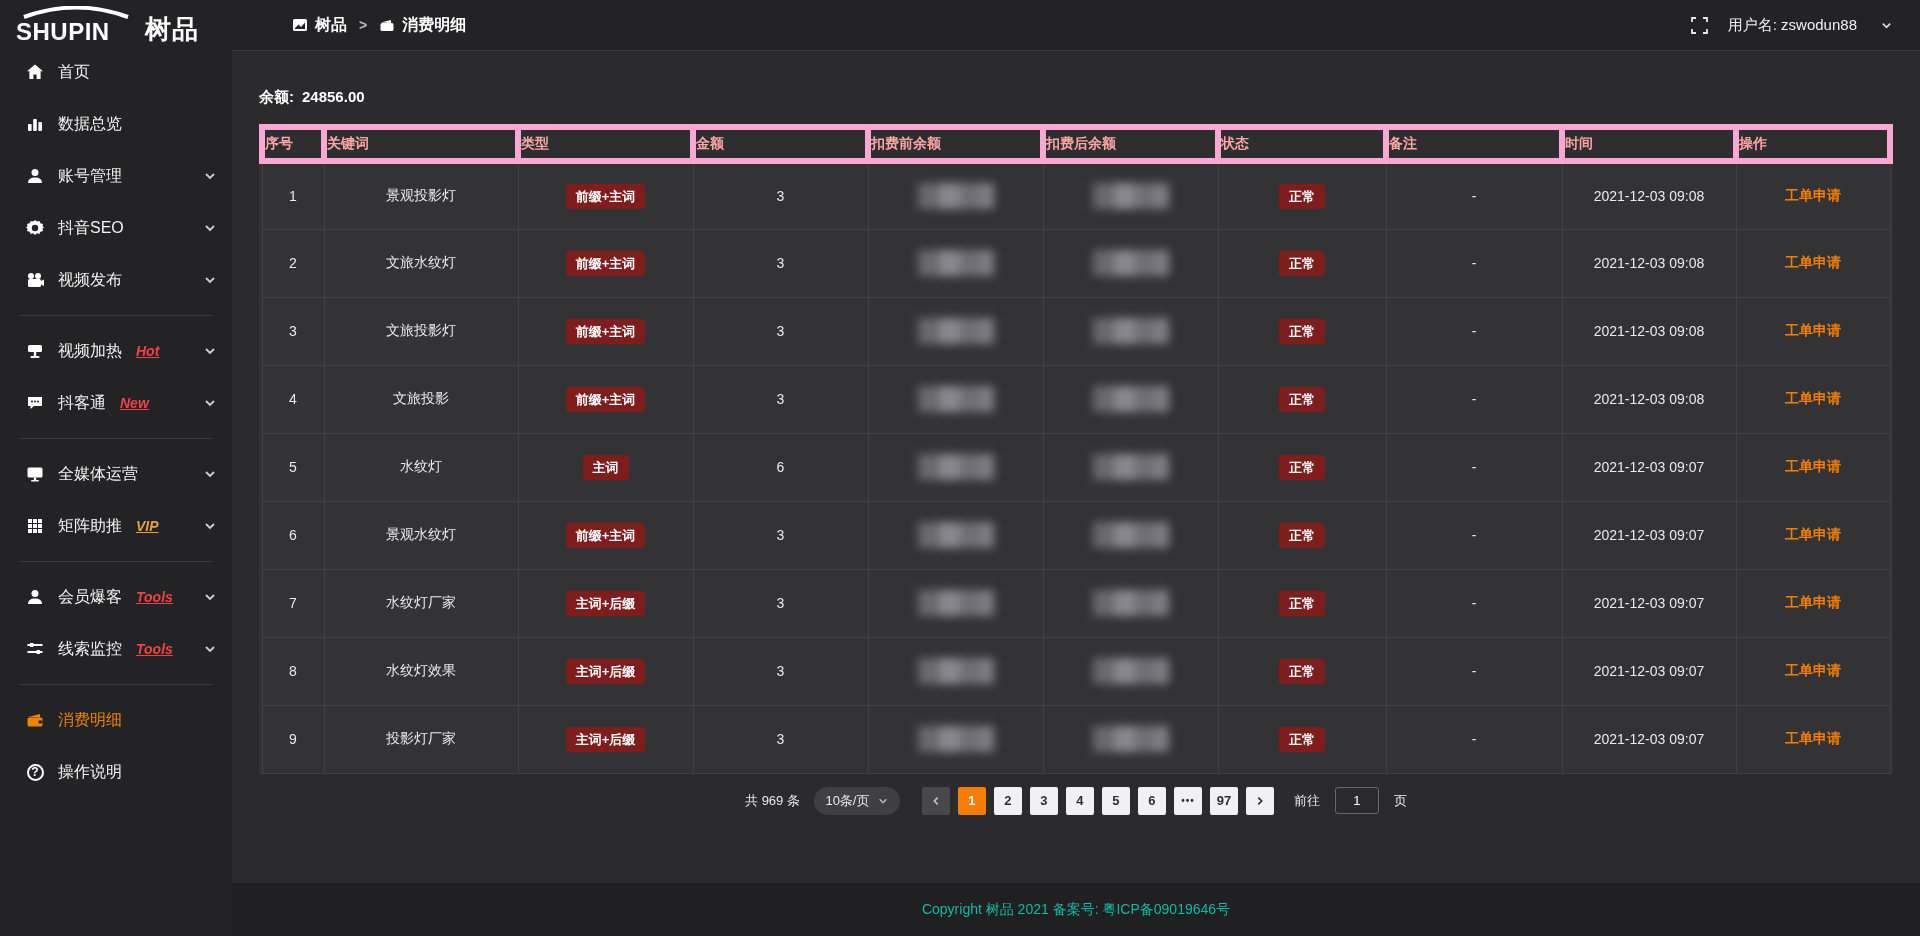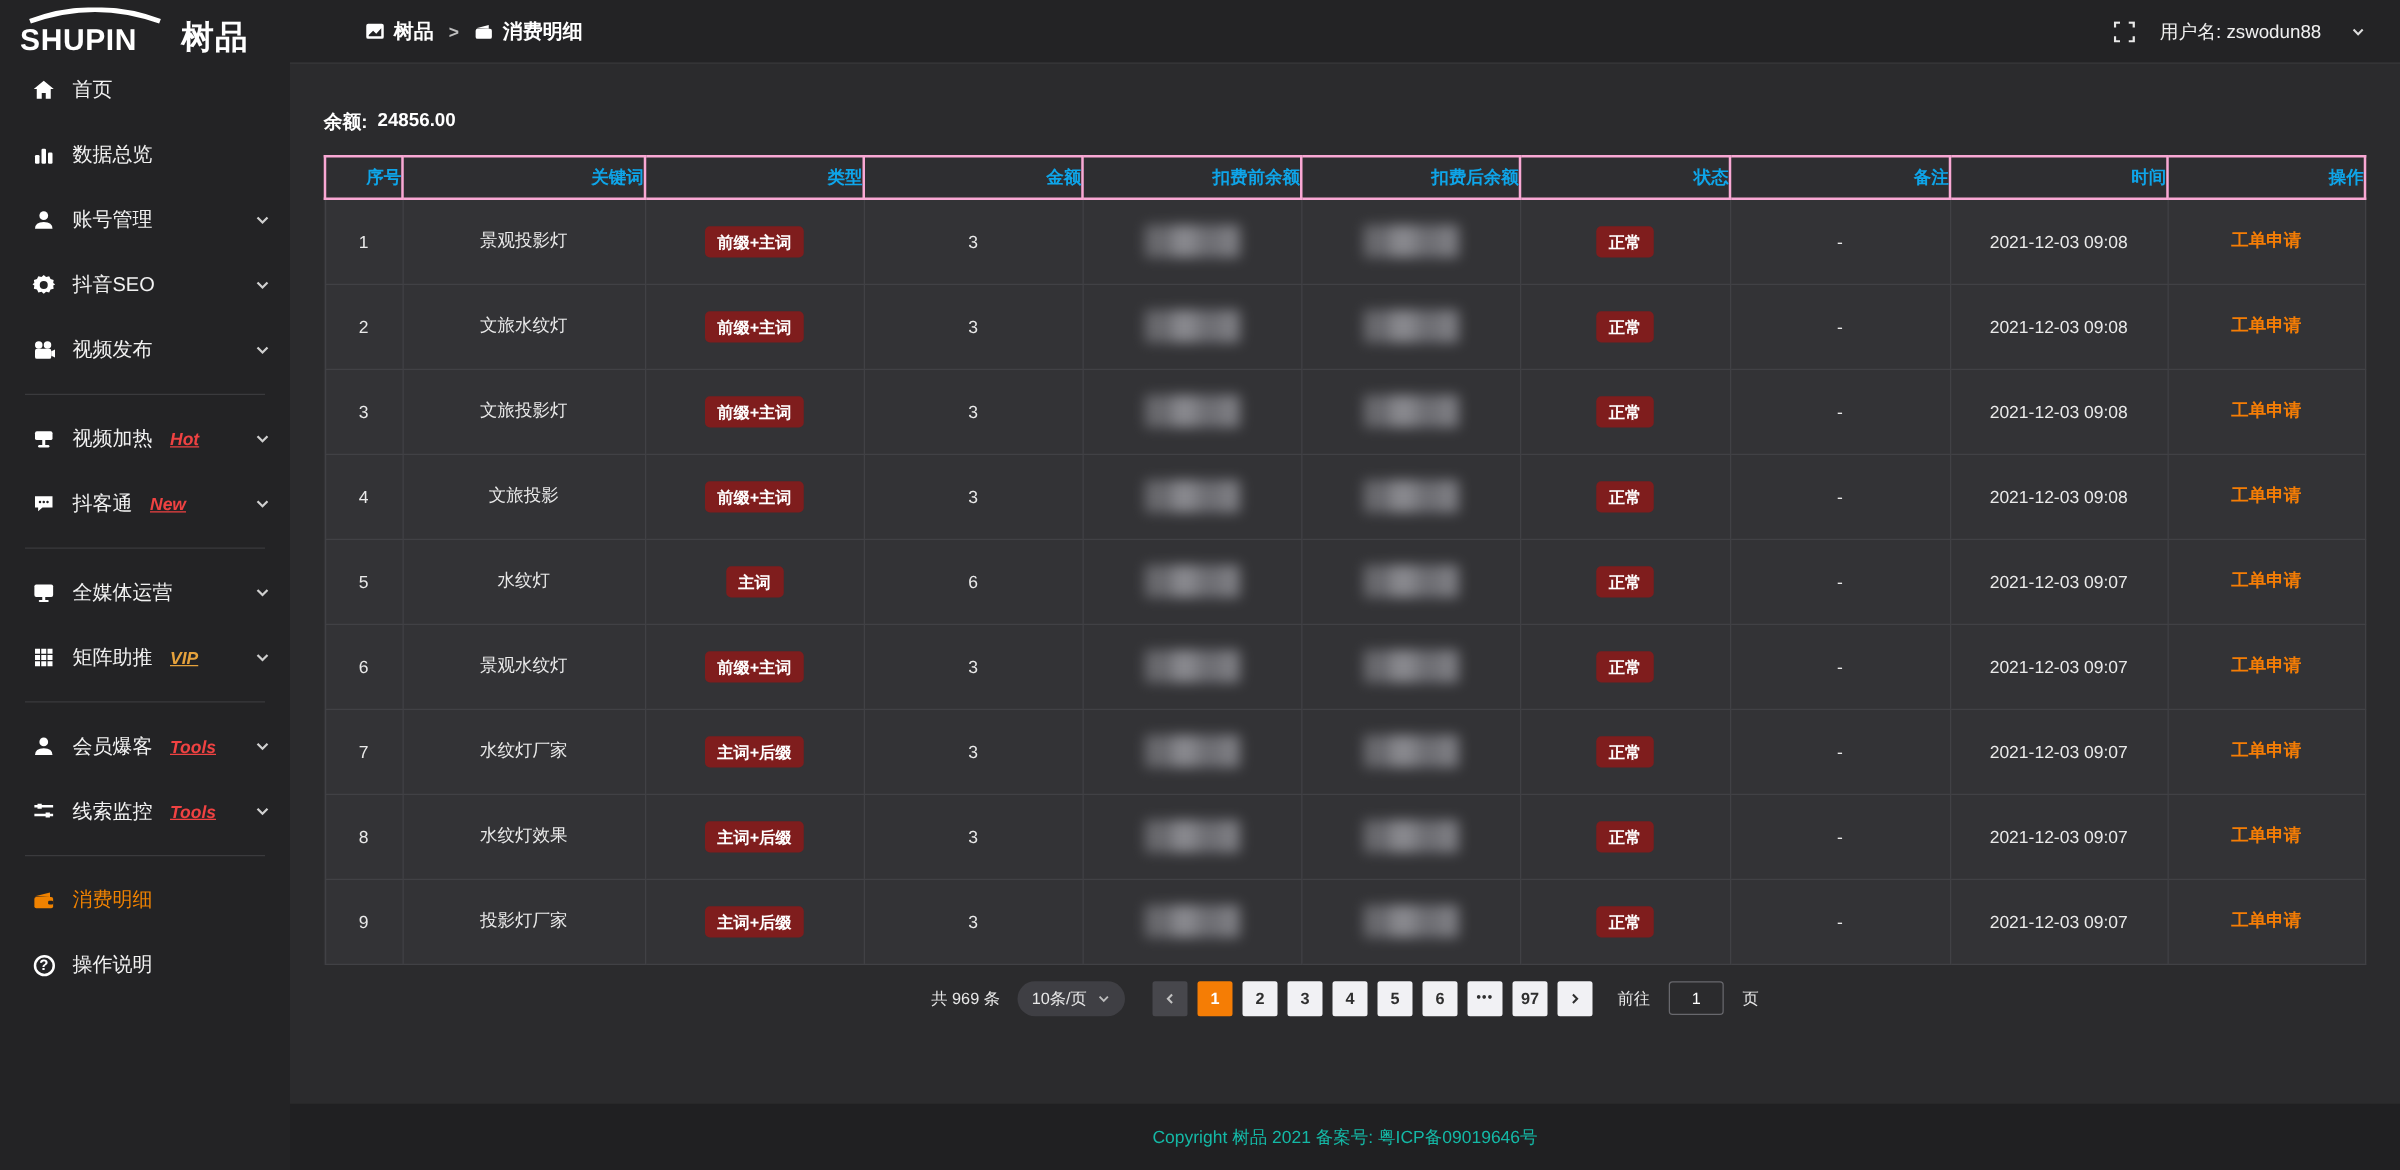--- a/index.html
+++ b/index.html
@@ -38,21 +38,21 @@
   .fs-icon { display:flex; cursor:pointer; color:#e8e8e8; }
   .fs-icon svg { width:17px; height:17px; }
   .user-dd { display:flex; align-items:center; gap:24px; cursor:pointer; }
   .user-dd svg { width:11px; height:11px; color:#ddd; }
 
   .content { flex:1; padding:0 27px; }
   .balance { margin:37px 0 17px; font-size:15px; font-weight:bold; color:#fff; display:flex; gap:8px; }
 
   
   table { width:100%; border-collapse:collapse; table-layout:fixed; background:#333336; font-size:14px; }
-  th { height:34px; background:#2e2e31; font-weight:bold; color:#0ea5e9; border:2px solid #f9a8d4; text-align:right; }
+  th { height:34px; background:#2e2e31; font-weight:bold; color:#fca5a5; border:6px solid #f9a8d4; text-align:left; }
   td { height:68px; text-align:center; border:1px solid #414145; color:#eaeaea; }
   .badge { display:inline-block; padding:6px 10px; background:#7f1d1d; border-radius:4px; color:#fff; font-size:13px; line-height:1; font-weight:bold; }
   .masked { display:inline-block; width:76px; height:26px; border-radius:2px; vertical-align:middle; opacity:.8;
     background:linear-gradient(90deg,#77777c 0 28%, #9d9da3 28% 55%, #7e7e84 55% 80%, #8f8f95 80%);
     filter:blur(5px); }
   .op-link { color:#f57d05; cursor:pointer; text-decoration:none; font-weight:bold; }
 
   
   .pagination { display:flex; align-items:center; justify-content:center; gap:8px; margin-top:13px; font-size:13px; color:#e8e8e8; }
   .pg-total { margin-right:6px; }

